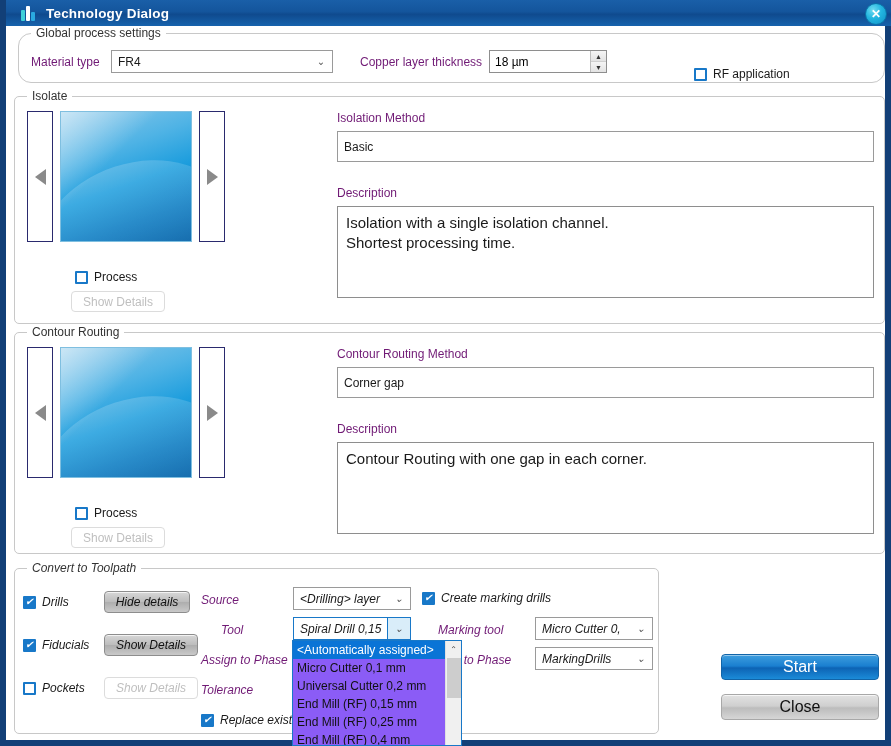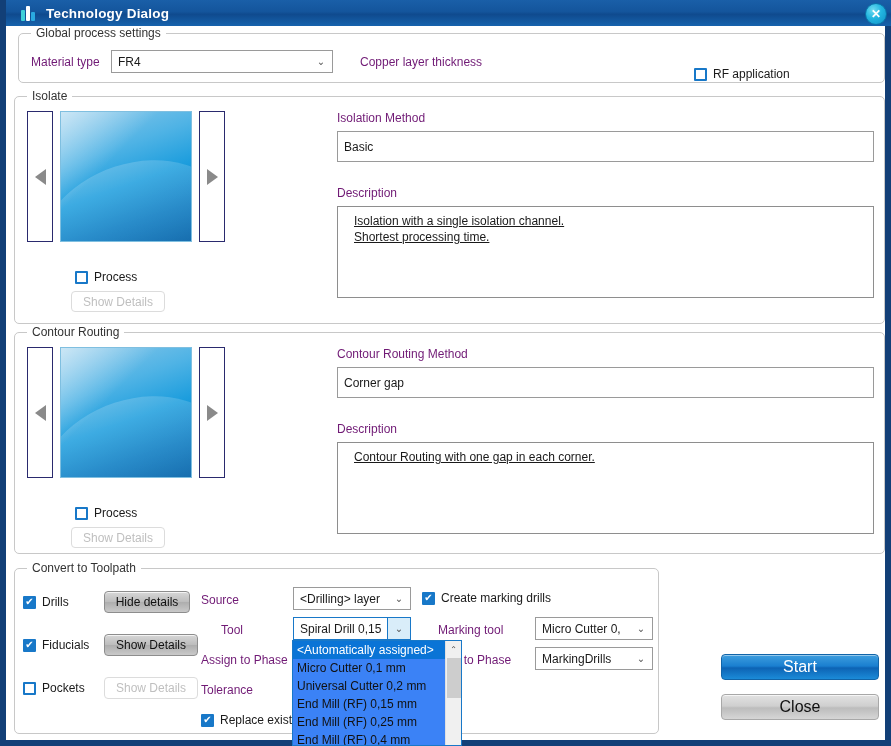--- a/index.html
+++ b/index.html
@@ -70,26 +70,25 @@
     justify-content:center;
   }
   .combo .val{padding-left:6px;flex:1;white-space:nowrap;overflow:hidden;}
   .combo .arrow{
     width:22px;text-align:center;color:#555;font-size:10px;
     flex:0 0 auto;
   }
   .textbox{
     position:absolute;box-sizing:border-box;
     border:1px solid #8e8e8e;background:#fff;
-    font-size:12px;color:#1a1a1a;
-    padding:6px 16px;
+    font-size:15px;color:#1a1a1a;
+    padding:6px 8px;
     white-space:pre-line;
     line-height:1.35;
     overflow:hidden;
-    text-decoration:underline;
   }
   .spin{
     position:absolute;box-sizing:border-box;
     border:1px solid #8e8e8e;background:#fff;
     display:flex;align-items:center;
     font-size:12px;
   }
   .spin .val{padding-left:5px;flex:1;}
   .spin .btns{
     width:16px;height:100%;display:flex;flex-direction:column;
@@ -165,21 +164,21 @@
     box-shadow:inset 0 1px 0 rgba(255,255,255,.45);
   }
   #close-button{
     background:linear-gradient(to bottom,#e2e2e2 0%,#cfcfcf 46%,#bcbcbc 54%,#d6d6d6 100%);
     border:1px solid #a8a8a8;color:#111;
     box-shadow:inset 0 1px 0 rgba(255,255,255,.7);
   }
   
   #tool-dropdown{
     position:absolute;box-sizing:border-box;
-    border:1px solid #1878c8;background:#3b82f6;
+    border:1px solid #1878c8;background:#8b5cf6;
     z-index:40;
     display:flex;
   }
   #tool-dropdown .items{flex:1;overflow:hidden;}
   #tool-dropdown .item{
     height:18px;line-height:18px;padding-left:4px;
     font-size:12px;color:#111;white-space:nowrap;cursor:pointer;
   }
   #tool-dropdown .item.sel{background:#0a74d6;color:#fff;}
   #tool-dropdown .sb{
@@ -206,32 +205,39 @@
   <div id="titlebar">
     <div id="app-icon">
       <span class="bar b1"></span>
         <span class="bar b2"></span>
         <span class="bar b3"></span>
     </div>
     <div id="title-text">Technology Dialog</div>
     <div id="close-btn">✕</div>
   </div>
 
-  <div class="group" style="left:12px;top:33px;width:867px;height:50px;">
+  <div class="group" style="left:12px;top:33px;width:867px;height:50px;border-radius:13px;">
     <div class="legend">Global process settings</div>
 
     <div class="lbl" style="left:12px;top:21px;">Material type</div>
 
     <div class="combo" style="left:92px;top:16px;width:222px;height:23px;">
       <span class="val">FR4</span>
       <span class="arrow">⌄</span>
     </div>
 
     <div class="lbl" style="left:341px;top:21px;">Copper layer thickness</div>
 
+    <div class="spin" style="left:470px;top:16px;width:118px;height:23px;">
+      <span class="val">18 µm</span>
+      <span class="btns">
+        <div>▲</div>
+        <div>▼</div>
+      </span>
+    </div>
 
     <div class="cb" style="left:675px;top:33px;">
       <span class="box"></span>
       <span class="txt">RF application</span>
     </div>
   </div>
 
   <div class="group" style="left:8px;top:96px;width:871px;height:228px;">
     <div class="legend">Isolate</div>
 
@@ -288,21 +294,21 @@
 
     <div class="combo" style="left:322px;top:34px;width:537px;height:31px;">
       <span class="val">Corner gap</span>
     </div>
 
     <div class="lbl" style="left:322px;top:89px;">Description</div>
 
     <div class="textbox" style="left:322px;top:109px;width:537px;height:92px;">Contour Routing with one gap in each corner.</div>
   </div>
 
-  <div class="group" style="left:8px;top:568px;width:645px;height:166px;">
+  <div class="group" style="left:8px;top:568px;width:645px;height:166px;font-style:italic;">
     <div class="legend">Convert to Toolpath</div>
 
     <div class="cb checked" style="left:8px;top:26px;">
       <span class="box">
           <span class="tick">✔</span>
         </span>
       <span class="txt">Drills</span>
     </div>
     <div class="btn3d" style="left:89px;top:22px;width:86px;height:22px;">Hide details</div>
 

